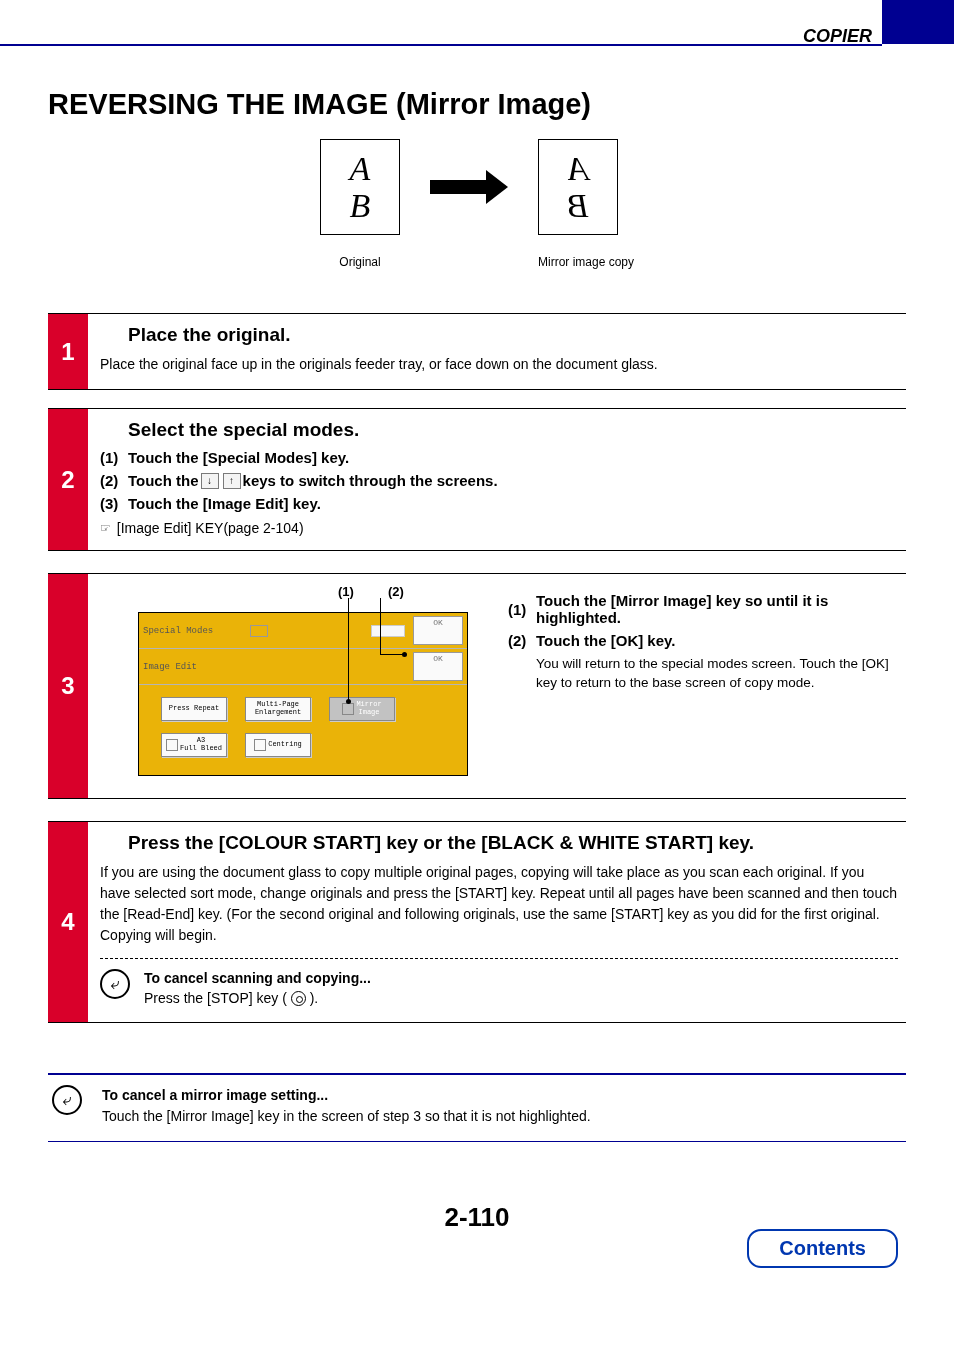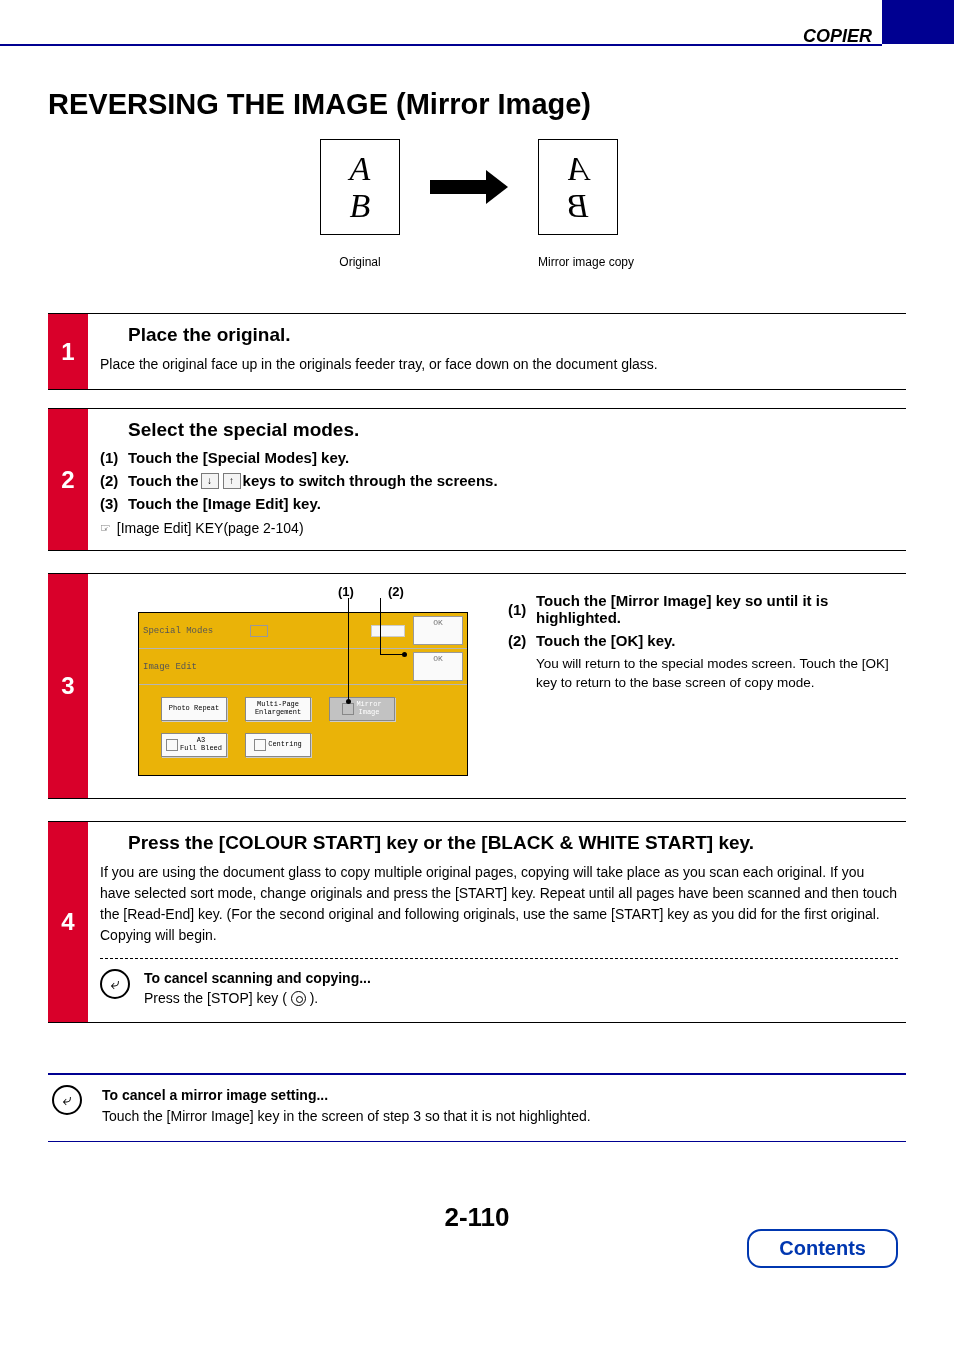--- a/index.html
+++ b/index.html
@@ -240,21 +240,21 @@
             <span class="tiny-icon"></span>
             <span style="flex:1"></span>
             <span class="spacer-small"></span>
             <span class="ok-btn">OK</span>
           </div>
           <div class="panel-row topbar">
             <span class="label">Image Edit</span>
             <span class="ok-btn">OK</span>
           </div>
           <div class="panel-buttons">
-            <div class="pbtn">Photo Repeat</div>
+            <div class="pbtn">Press Repeat</div>
             <div class="pbtn" style="white-space:pre;"><span>Multi-Page
 Enlargement</span></div>
             <div class="pbtn selected" style="white-space:pre;"><span class="picon"></span><span>Mirror
 Image</span></div>
             <div class="pbtn" style="white-space:pre;"><span class="picon"></span><span>A3
 Full Bleed</span></div>
             <div class="pbtn">
                 <span class="picon"></span>
                 <span>Centring</span>
               </div>

